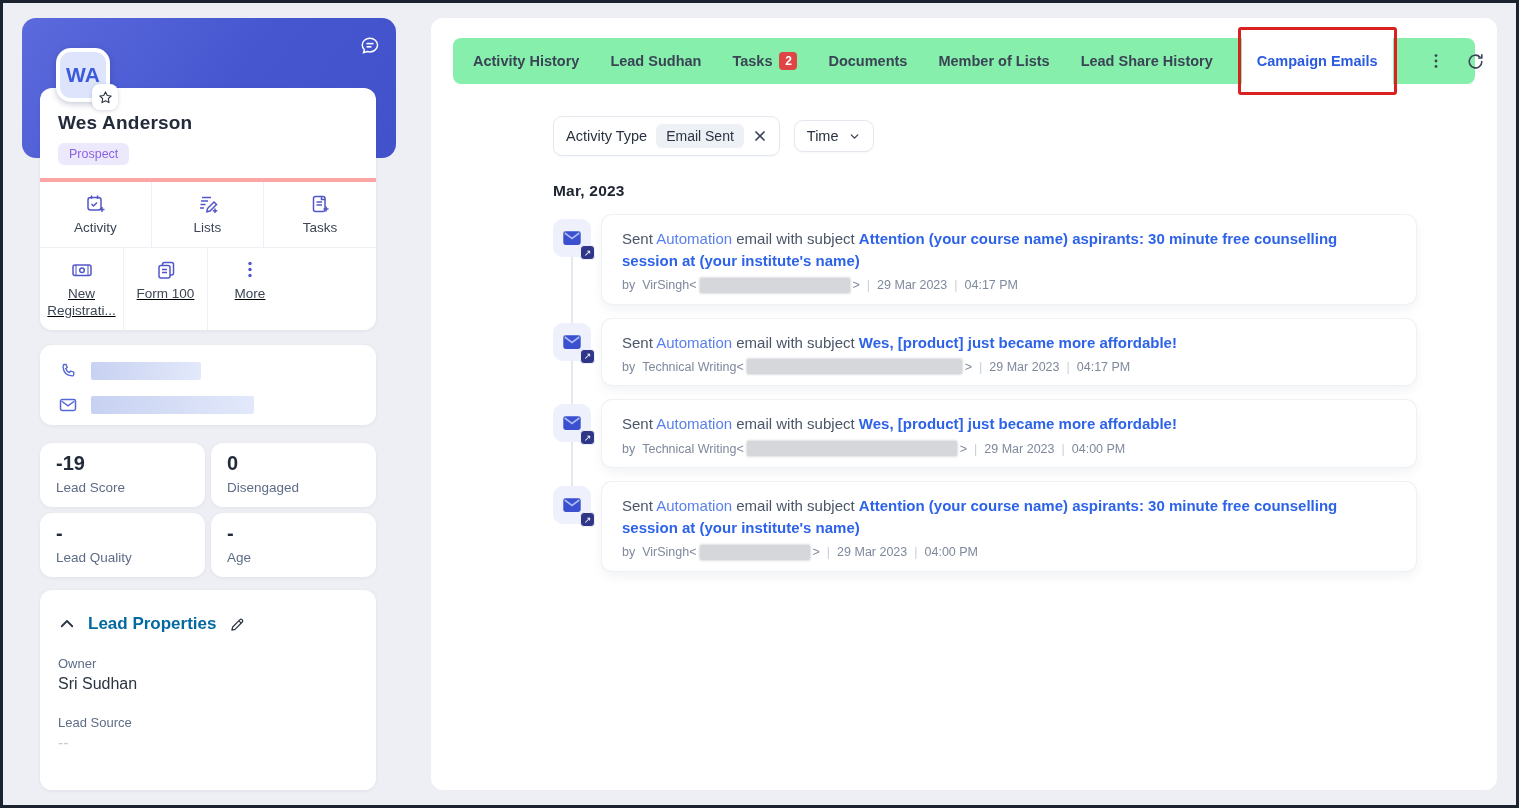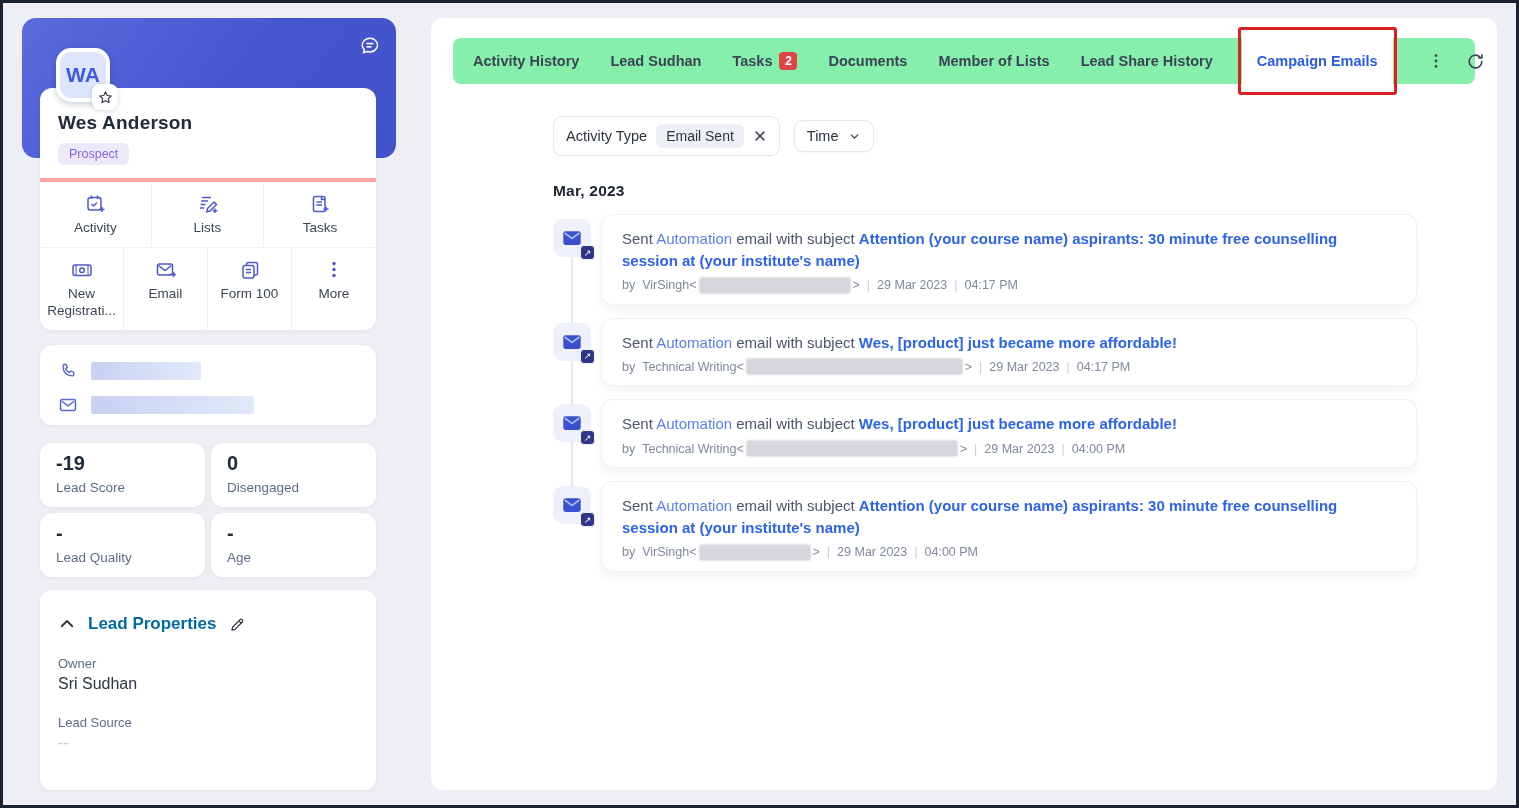--- a/index.html
+++ b/index.html
@@ -33,21 +33,21 @@
   }
   .card { background:#fff; border-radius:12px; box-shadow:0 1px 4px rgba(30,40,90,.06); }
   .card1 { position:absolute; top:70px; left:18px; right:20px; z-index:2; overflow:hidden; }
   .name-sec { padding:24px 18px 14px 18px; height:90px; }
   .lead-name { font-size:19px; font-weight:bold; color:#222b3a; letter-spacing:.2px; }
   .stage-badge {
     display:inline-block; margin-top:9px; padding:4px 11px; border-radius:6px;
     background:#ede9fc; color:#8a63e0; font-size:12.5px;
   }
   .act-row1 { display:grid; grid-template-columns:1fr 1fr 1fr; border-top:4px solid #fca5a5; }
-  .act-row2 { display:grid; grid-template-columns:1fr 1fr 1fr 1fr; border-top:1px solid #eef0f5; }
+  .act-row2 { display:grid; grid-template-columns:1fr 1fr 1fr 1fr; border-top:1px solid #eef0f5;text-decoration:underline; }
   .act-cell {
     padding:11px 4px 10px; text-align:center; cursor:pointer; border-right:1px solid #eef0f5;
   }
   .act-cell:last-child { border-right:none; }
   .act-cell .lbl { display:block; margin-top:5px; font-size:13.5px; color:#3c4555; line-height:1.25; }
   .act-row2 .act-cell { min-height:82px; }
 
   .contact-card { position:absolute; top:327px; left:18px; right:20px; height:80px; padding:13px 18px; }
   .c-row { display:flex; align-items:center; gap:13px; height:26px; margin-bottom:8px; }
   .redact-lav { height:18px; border-radius:2px; background:linear-gradient(90deg,#c7d1f1,#e3e9fb); }
@@ -204,31 +204,20 @@
               <rect x="2" y="6" width="18" height="10.5" rx="2"></rect>
               <circle cx="11" cy="11.2" r="2.3"></circle>
               <path d="M5 6v10.5M17 6v10.5" opacity=".7"></path>
             </svg>
           </span>
           <span class="lbl">New Registrati...</span>
         </div>
         <div class="act-cell">
           <span>
             <svg width="22" height="22" viewBox="0 0 22 22" fill="none" stroke="#5157c9" stroke-width="1.5" style="margin:0 auto">
-              <rect x="2.5" y="5" width="15" height="11" rx="2"></rect>
-              <polyline points="3.5 6.5 10 11.5 16.5 6.5"></polyline>
-              <line x1="14" y1="15.5" x2="20" y2="15.5"></line>
-              <polyline points="17.8 13.3 20 15.5 17.8 17.7"></polyline>
-            </svg>
-          </span>
-          <span class="lbl">Email</span>
-        </div>
-        <div class="act-cell">
-          <span>
-            <svg width="22" height="22" viewBox="0 0 22 22" fill="none" stroke="#5157c9" stroke-width="1.5" style="margin:0 auto">
               <rect x="7.5" y="3.5" width="11" height="12.5" rx="2"></rect>
               <rect x="4" y="6.5" width="11" height="12.5" rx="2" fill="#fff"></rect>
               <line x1="7" y1="10.5" x2="12" y2="10.5"></line>
                 <line x1="7" y1="13.5" x2="12" y2="13.5"></line>
             </svg>
           </span>
           <span class="lbl">Form 100</span>
         </div>
         <div class="act-cell">
           <span>

